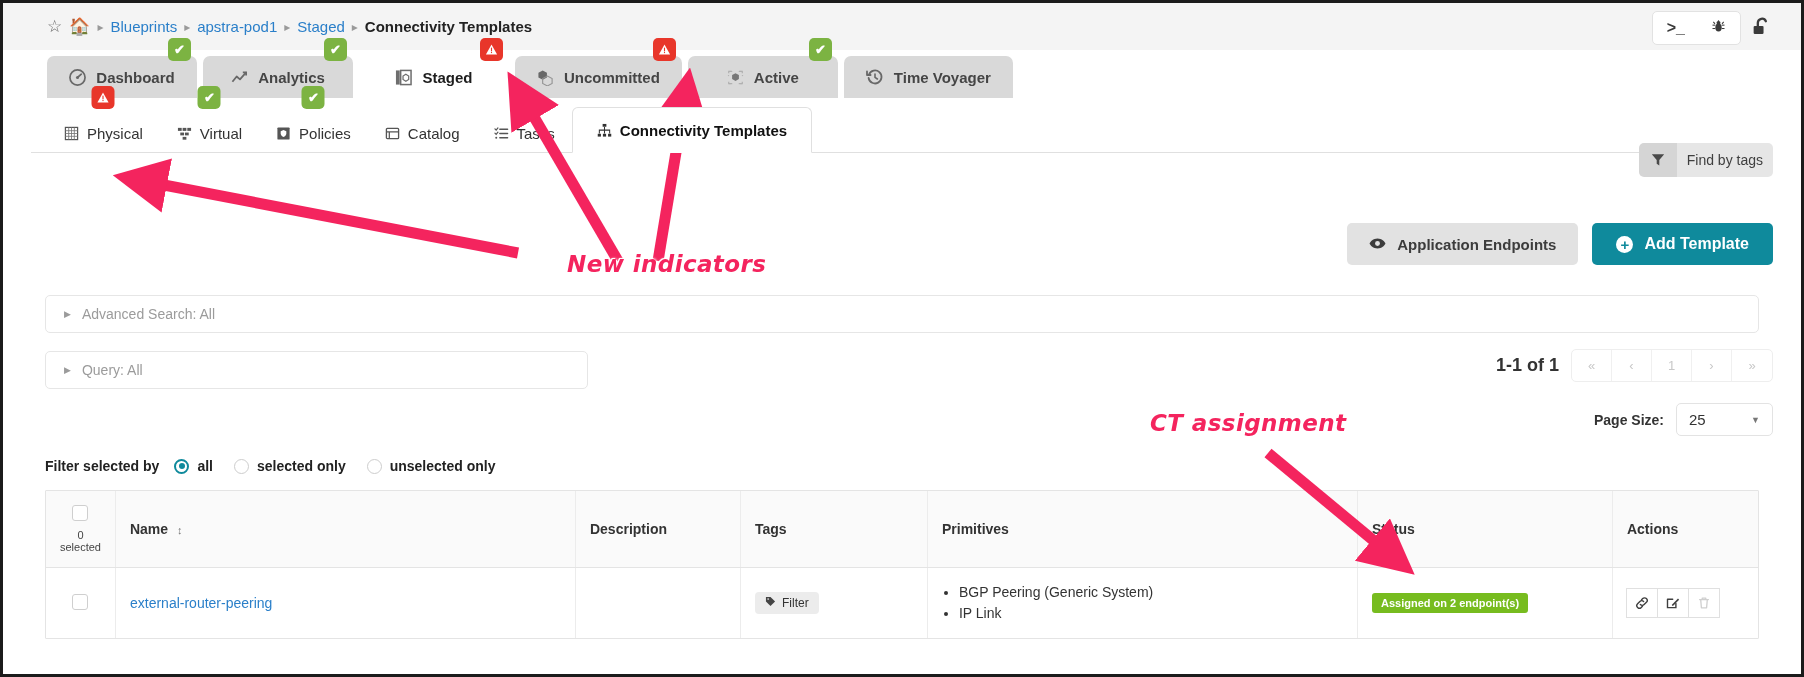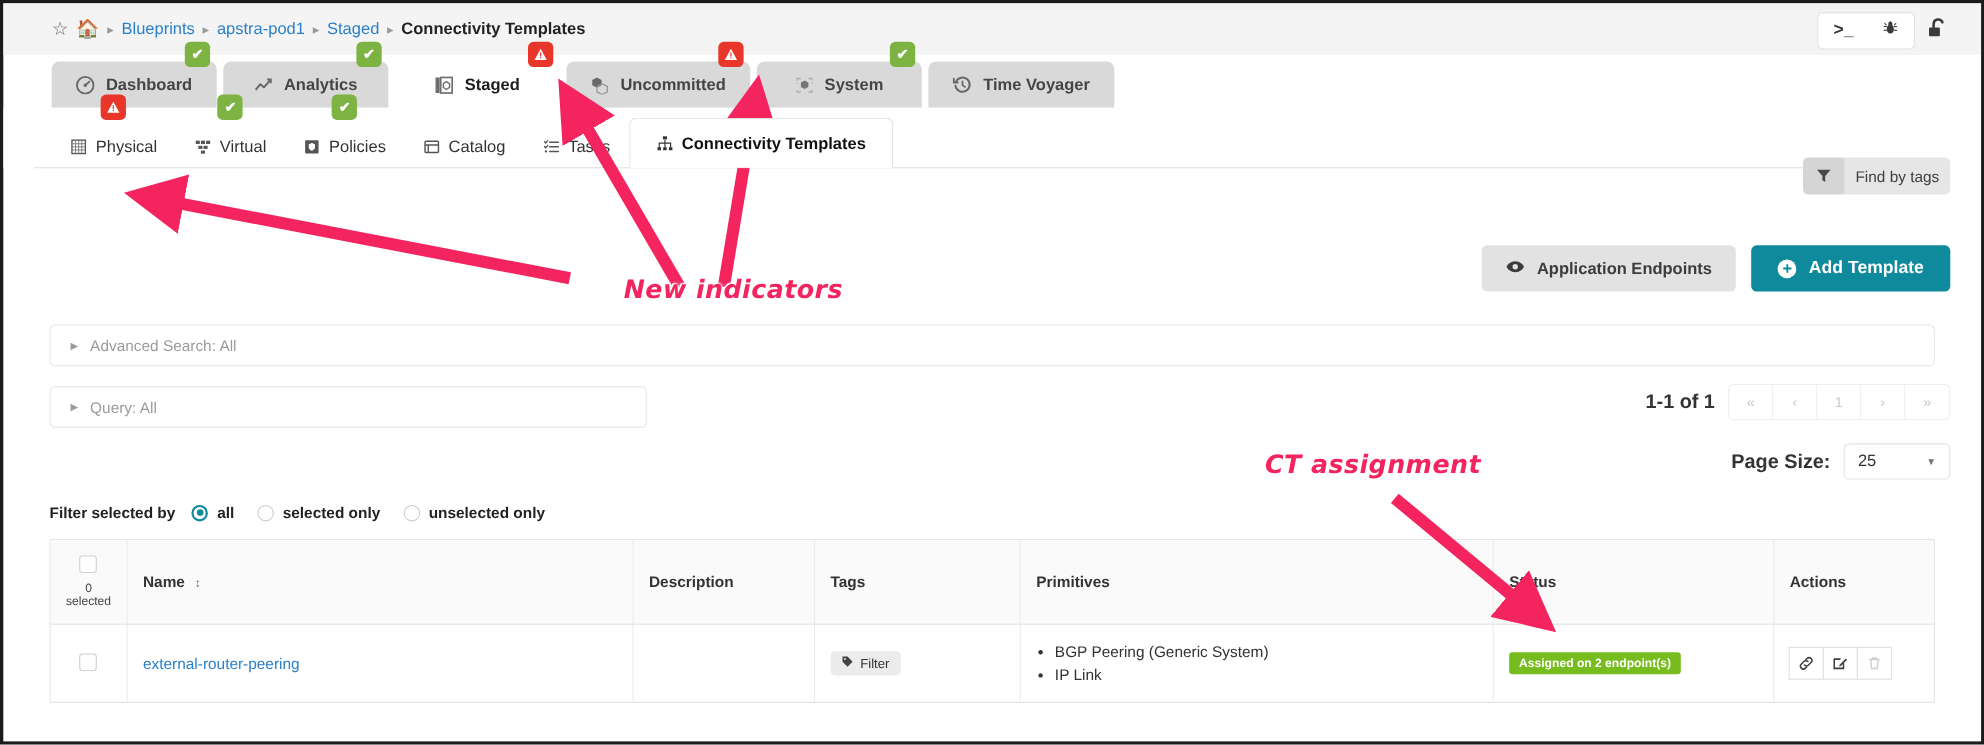--- a/index.html
+++ b/index.html
@@ -170,21 +170,21 @@
   .pager div {
     width: 40px; display: flex; align-items: center; justify-content: center;
     font-size: 13px; color: #c8c8c8; border-right: 1px solid #f0f0f0;
   }
   .pager div:last-child { border-right: none; }
 
   .pagesize {
     position: absolute; right: 28px; top: 400px;
     display: flex; align-items: center; gap: 12px;
   }
-  .pagesize .lbl { font-size: 18px; font-weight: bold; color: #333; }
+  .pagesize .lbl { font-size: 14px; font-weight: bold; color: #333; }
   .pagesize .sel {
     width: 97px; height: 33px;
     border: 1px solid #e3e3e3; border-radius: 5px; background: #fff;
     display: flex; align-items: center; justify-content: space-between;
     padding: 0 12px; font-size: 15px; color: #333;
   }
   .caret { font-size: 9px; color: #777; }
 
   
   .filterrow {
@@ -370,21 +370,21 @@
 
     <div class="mtab">
       <span class="badge ok">✔</span>
       <span class="ticon">
         <svg width="17" height="17" viewBox="0 0 18 18">
             <path d="M9 4.4 l3.6 2 v4.2 L9 12.7 L5.4 10.6V6.4Z" fill="#666"></path>
             <path d="M3 2.5h2M13 2.5h2M1.6 7h0.01M16.4 7h0.01M3 15.5h2M13 15.5h2" stroke="#aaa" stroke-width="1.5" stroke-linecap="round"></path>
             <path d="M1.8 4.5 v-2 h2 M16.2 4.5 v-2 h-2 M1.8 13.5 v2 h2 M16.2 13.5 v2 h-2" stroke="#aaa" stroke-width="1.3" fill="none"></path>
           </svg>
       </span>
-      <span>System</span>
+      <span>Active</span>
     </div>
 
     <div class="mtab">
       <span class="ticon">
         <svg width="18" height="18" viewBox="0 0 18 18">
             <path d="M3 6.5 A6.5 6.5 0 1 1 2.6 10" stroke="#555" stroke-width="1.8" fill="none" stroke-linecap="round"></path>
             <path d="M1 3.5 V7 H4.6" stroke="#555" stroke-width="1.8" fill="none" stroke-linecap="round" stroke-linejoin="round"></path>
             <path d="M9 6 V9.4 l2.4 1.6" stroke="#555" stroke-width="1.6" fill="none" stroke-linecap="round"></path>
           </svg>
       </span>

